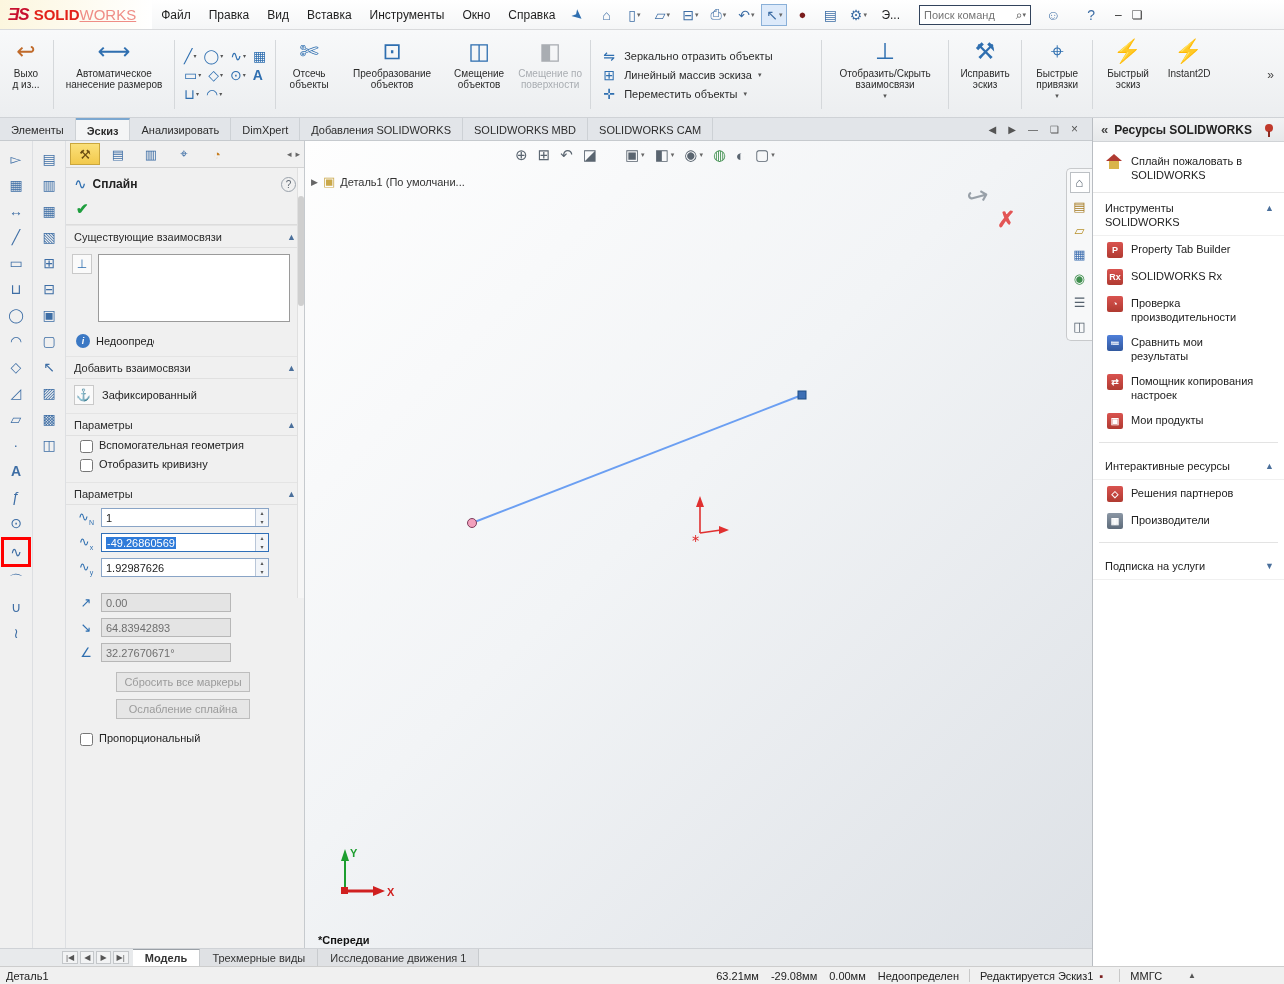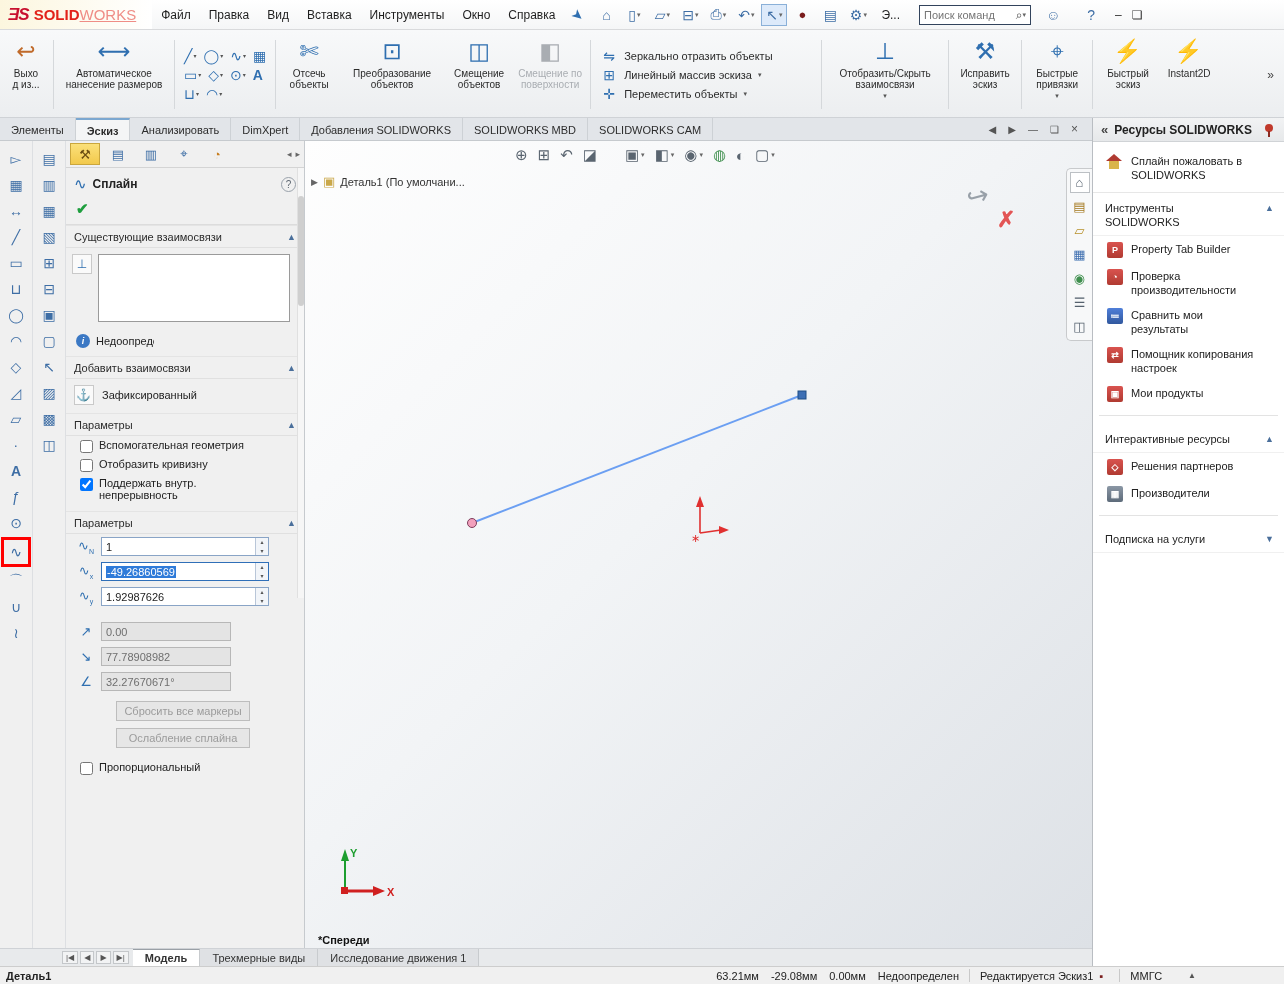--- a/index.html
+++ b/index.html
@@ -134,21 +134,21 @@
 
 
 .modeltabs{position:absolute;left:0;top:948px;width:1092px;height:18px;background:#e8eaec;border-top:1px solid #cfd2d6;display:flex;align-items:stretch;font-size:11px;}
 .mt-nav{display:flex;align-items:center;gap:2px;padding:0 4px 0 62px;color:#555;font-size:8px;}
 .mt-nav span{border:1px solid #c4c7ca;background:#f2f3f4;padding:1px 3px;}
 .mtab{display:flex;align-items:center;padding:0 12px;background:#dfe1e4;border-right:1px solid #c8cbce;color:#333;}
 .mtab.active{background:#fff;font-weight:bold;border-top:1px solid #9aa0a6;}
 
 
 .statusbar{position:absolute;left:0;top:966px;width:1284px;height:18px;background:#f0f0f0;border-top:1px solid #cdcdcd;display:flex;align-items:center;font-size:11px;color:#222;}
-.sb-doc{padding-left:6px;font-weight:bold;}
+.sb-doc{padding-left:6px;}
 .sb-coords{margin-left:auto;display:flex;gap:12px;}
 .sb-div{width:1px;height:13px;background:#c9c9c9;margin:0 10px;}
 .sb-units{display:flex;align-items:center;gap:26px;margin-right:88px;}
 .sb-ico{color:#7a1d1d;font-size:11px;margin:0 6px;}
 </style>
 </head>
 <body>
 
 <div class="app">
 
@@ -382,24 +382,20 @@
         <span class="chev">▲</span>
     </div>
     <label class="pm-check">
       <input type="checkbox" style="">
       <span class="lbl">Вспомогательная геометрия</span>
     </label>
     <label class="pm-check">
       <input type="checkbox" style="">
       <span class="lbl">Отобразить кривизну</span>
     </label>
-    <label class="pm-check">
-      <input type="checkbox" checked="" style="">
-      <span class="lbl">Поддержать внутр. непрерывность</span>
-    </label>
 
     <div class="pm-section" style="margin-top:8px;">
       <span>Параметры</span>
         <span class="chev">▲</span>
     </div>
     <div class="pm-row">
       <span class="pm-ric">∿<sub>N</sub></span>
       <div class="pm-field">
         <span>1</span>
         <span class="spin">
@@ -430,21 +426,21 @@
     </div>
     <div class="pm-row" style="margin-top:10px;">
       <span class="pm-ric">↗</span>
       <div class="pm-field dis">
         <span>0.00</span>
       </div>
     </div>
     <div class="pm-row">
       <span class="pm-ric">↘</span>
       <div class="pm-field dis">
-        <span>77.78908982</span>
+        <span>64.83942893</span>
       </div>
     </div>
     <div class="pm-row">
       <span class="pm-ric">∠</span>
       <div class="pm-field dis">
         <span>32.27670671°</span>
       </div>
     </div>
 
 
@@ -543,20 +539,24 @@
     </div>
     <div class="tp-sechead">
       <span class="t">Инструменты SOLIDWORKS</span>
         <span class="chev">▲</span>
     </div>
     <div class="tp-item">
       <span class="tp-ico">P</span>
       <span class="txt">Property Tab Builder</span>
     </div>
     <div class="tp-item">
+      <span class="tp-ico">Rx</span>
+      <span class="txt">SOLIDWORKS Rx</span>
+    </div>
+    <div class="tp-item">
       <span class="tp-ico">◔</span>
       <span class="txt">Проверка производительности</span>
     </div>
     <div class="tp-item">
       <span class="tp-ico" style="background:linear-gradient(#4f7fd9,#31589e);">≔</span>
       <span class="txt">Сравнить мои результаты</span>
     </div>
     <div class="tp-item">
       <span class="tp-ico">⇄</span>
       <span class="txt">Помощник копирования настроек</span>

